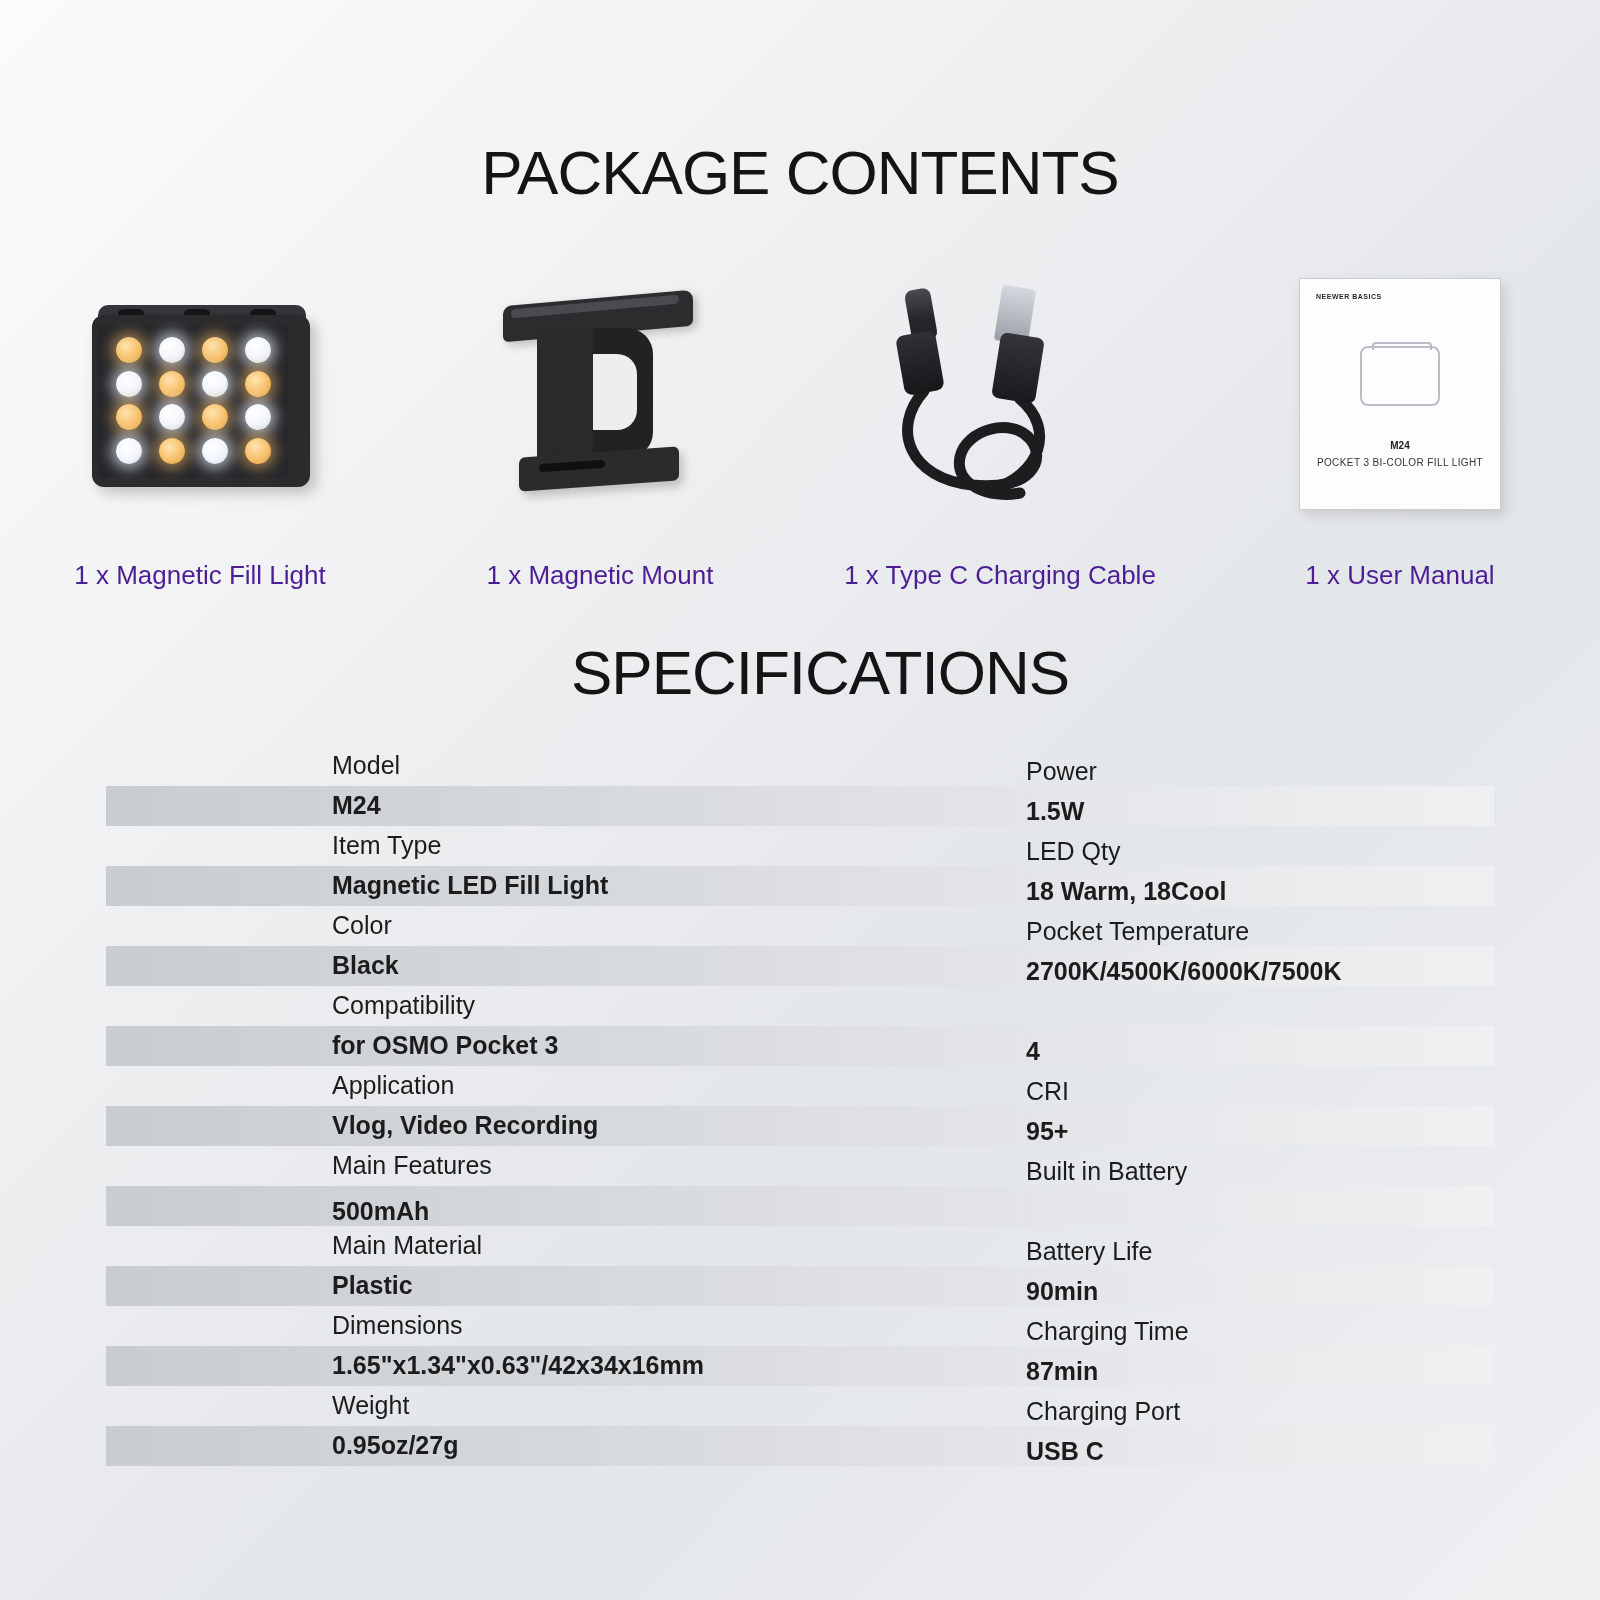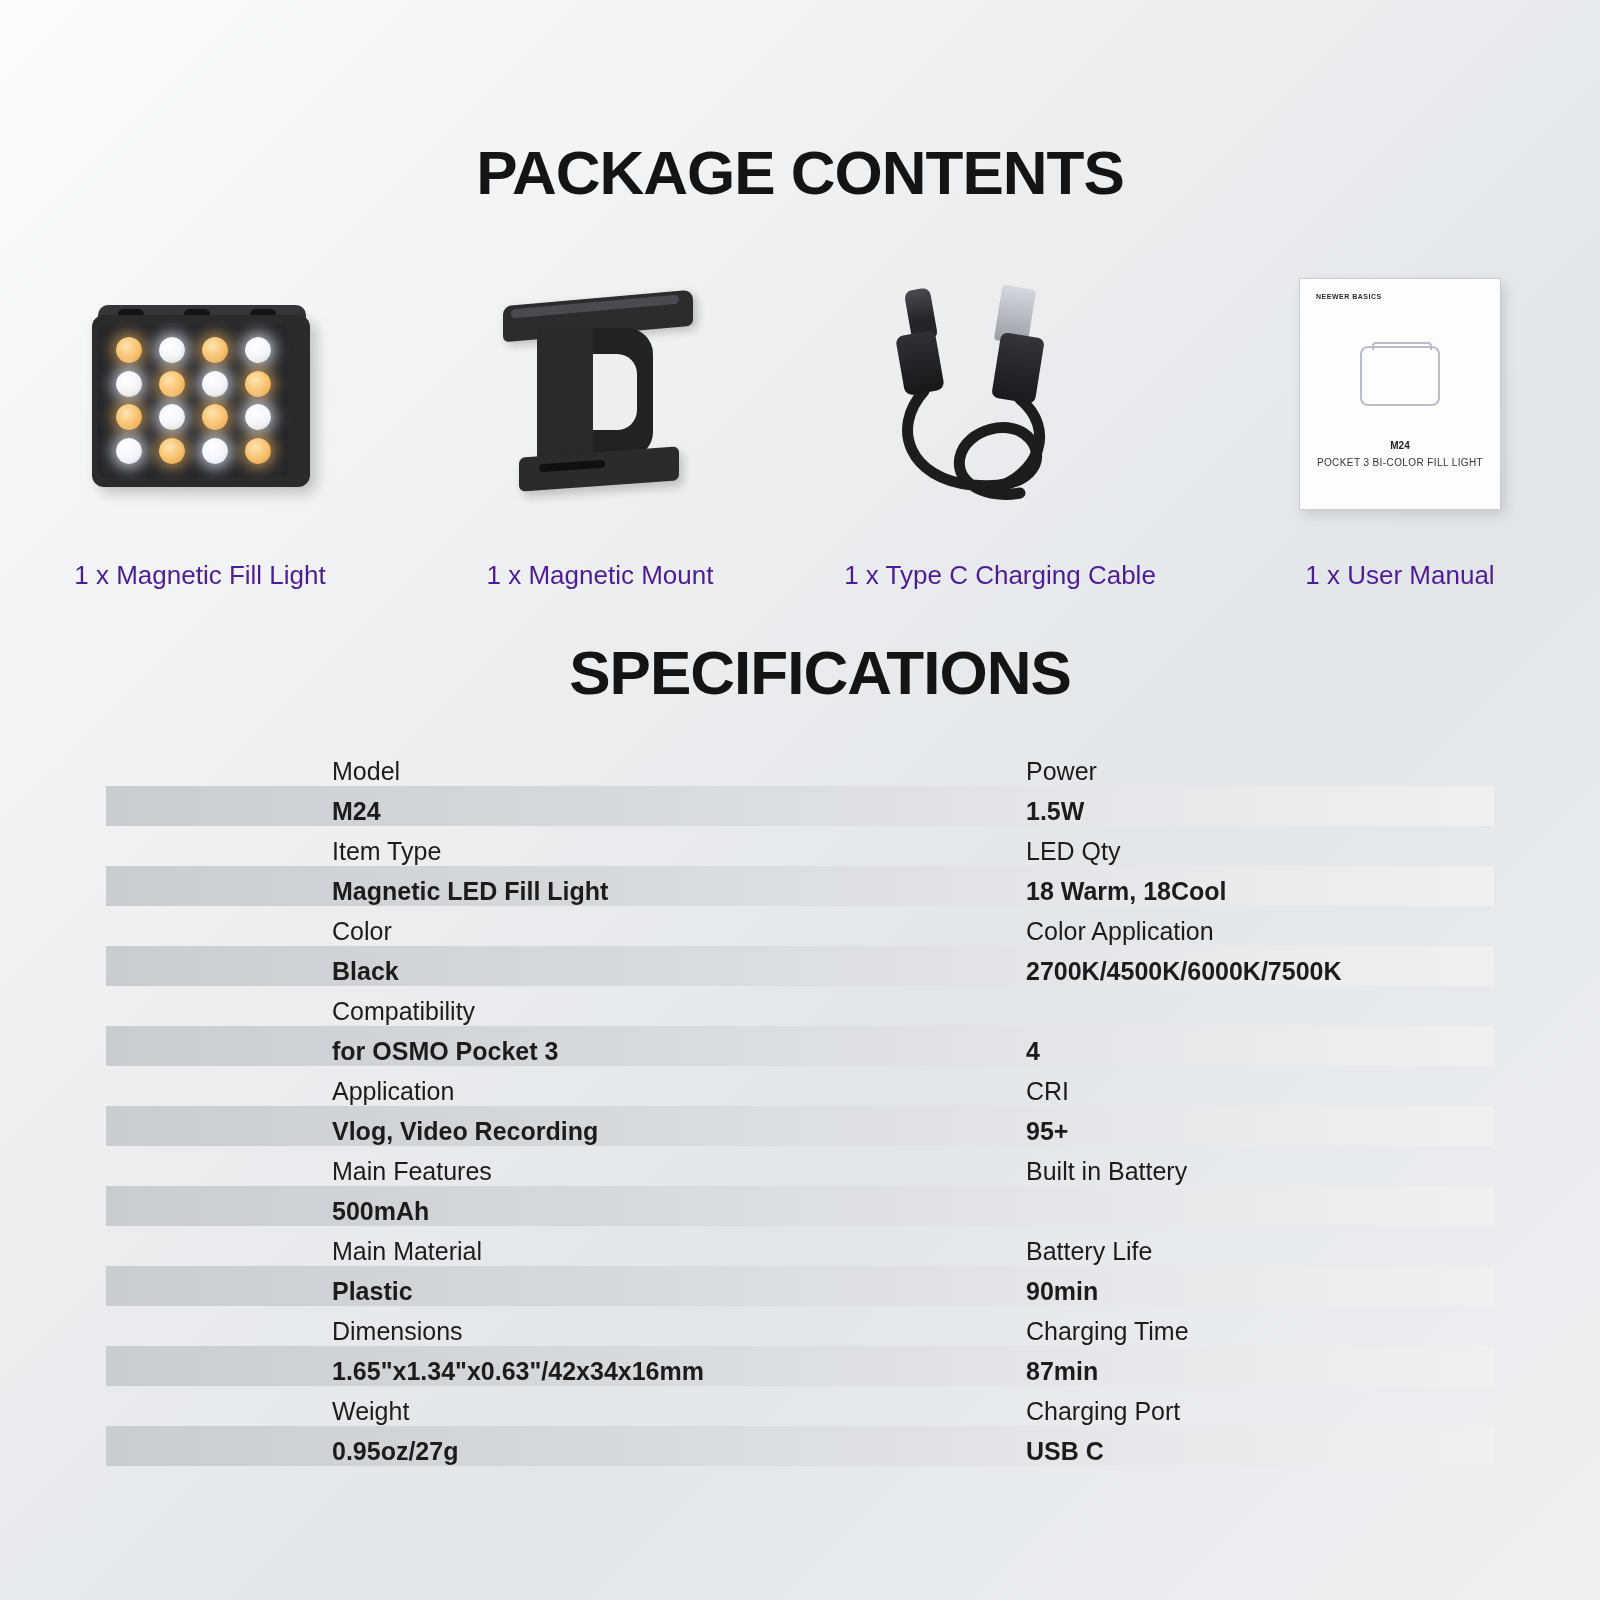--- a/index.html
+++ b/index.html
@@ -12,21 +12,21 @@
     font-family: "Liberation Sans", sans-serif;
     background: linear-gradient(135deg, #fbfbfc 0%, #eceef0 38%, #e3e6e9 62%, #eef0f2 100%);
     color: #111;
     overflow: hidden;
     position: relative;
   }
 
   
   .heading {
     text-align: center;
-    font-weight: bold;
+    font-weight: normal;
     letter-spacing: -1px;
     color: #141414;
   }
   #package-title {
     font-size: 62px;
     padding-top: 100px;
     line-height: 1;
   }
   #spec-title {
     font-size: 62px;
@@ -219,21 +219,21 @@
   }
 
   
   .spec-table {
     margin: 26px auto 0 auto;
     width: 1388px;
   }
   .spec-row {
     display: flex;
     height: 40px;
-    align-items: flex-end;
+    align-items: center;
   }
   .spec-row.value-row {
     background: linear-gradient(90deg, #c9ccd0 0%, #d6d9dc 35%, #e4e6e9 70%, #eef0f1 100%);
   }
   .spec-cell {
     width: 50%;
     padding-left: 226px;
     box-sizing: border-box;
     font-size: 25px;
     color: #1c1c1c;
@@ -348,21 +348,21 @@
     <div class="spec-cell">Item Type</div>
     <div class="spec-cell right">LED Qty</div>
   </div>
   <div class="spec-row value-row">
     <div class="spec-cell">Magnetic LED Fill Light</div>
     <div class="spec-cell right">18 Warm, 18Cool</div>
   </div>
 
   <div class="spec-row label-row">
     <div class="spec-cell">Color</div>
-    <div class="spec-cell right">Color Application</div>
+    <div class="spec-cell right">Pocket Temperature</div>
   </div>
   <div class="spec-row value-row">
     <div class="spec-cell">Black</div>
     <div class="spec-cell right">2700K/4500K/6000K/7500K</div>
   </div>
 
   <div class="spec-row label-row">
     <div class="spec-cell">Compatibility</div>
   </div>
   <div class="spec-row value-row">

